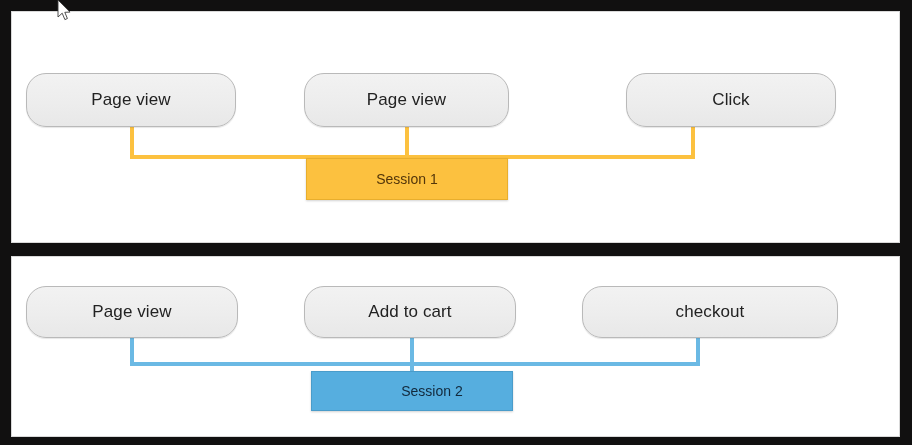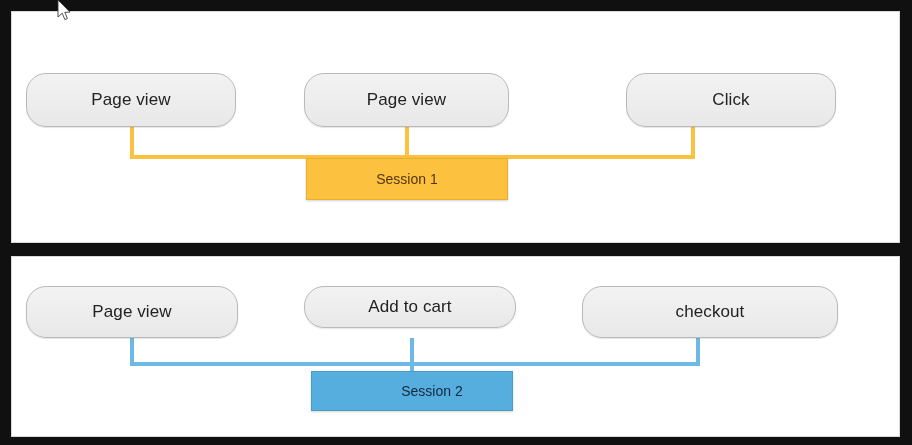--- a/index.html
+++ b/index.html
@@ -117,21 +117,21 @@
   <div class="panel" id="panel-bottom">
 
     <div class="conn conn-h-blue" style="left:118px; top:105px; width:570px; height:4px;"></div>
     <div class="conn conn-v-blue" style="left:118px; top:81px; width:4px; height:26px;"></div>
     <div class="conn conn-v-blue" style="left:398px; top:81px; width:4px; height:33px;"></div>
     <div class="conn conn-v-blue" style="left:684px; top:81px; width:4px; height:26px;"></div>
 
     <div class="event-box" style="left:14px; top:29px; width:212px; height:52px;">
       <span>Page view</span>
     </div>
-    <div class="event-box" style="left:292px; top:29px; width:212px; height:42px;">
+    <div class="event-box" style="left:292px; top:29px; width:212px; height:52px;">
       <span>Add to cart</span>
     </div>
     <div class="event-box" style="left:570px; top:29px; width:256px; height:52px;">
       <span>checkout</span>
     </div>
 
     <div class="session-box session-blue" style="left:299px; top:114px; width:202px; height:40px;">
       <span>Session 2</span>
     </div>
   </div>

